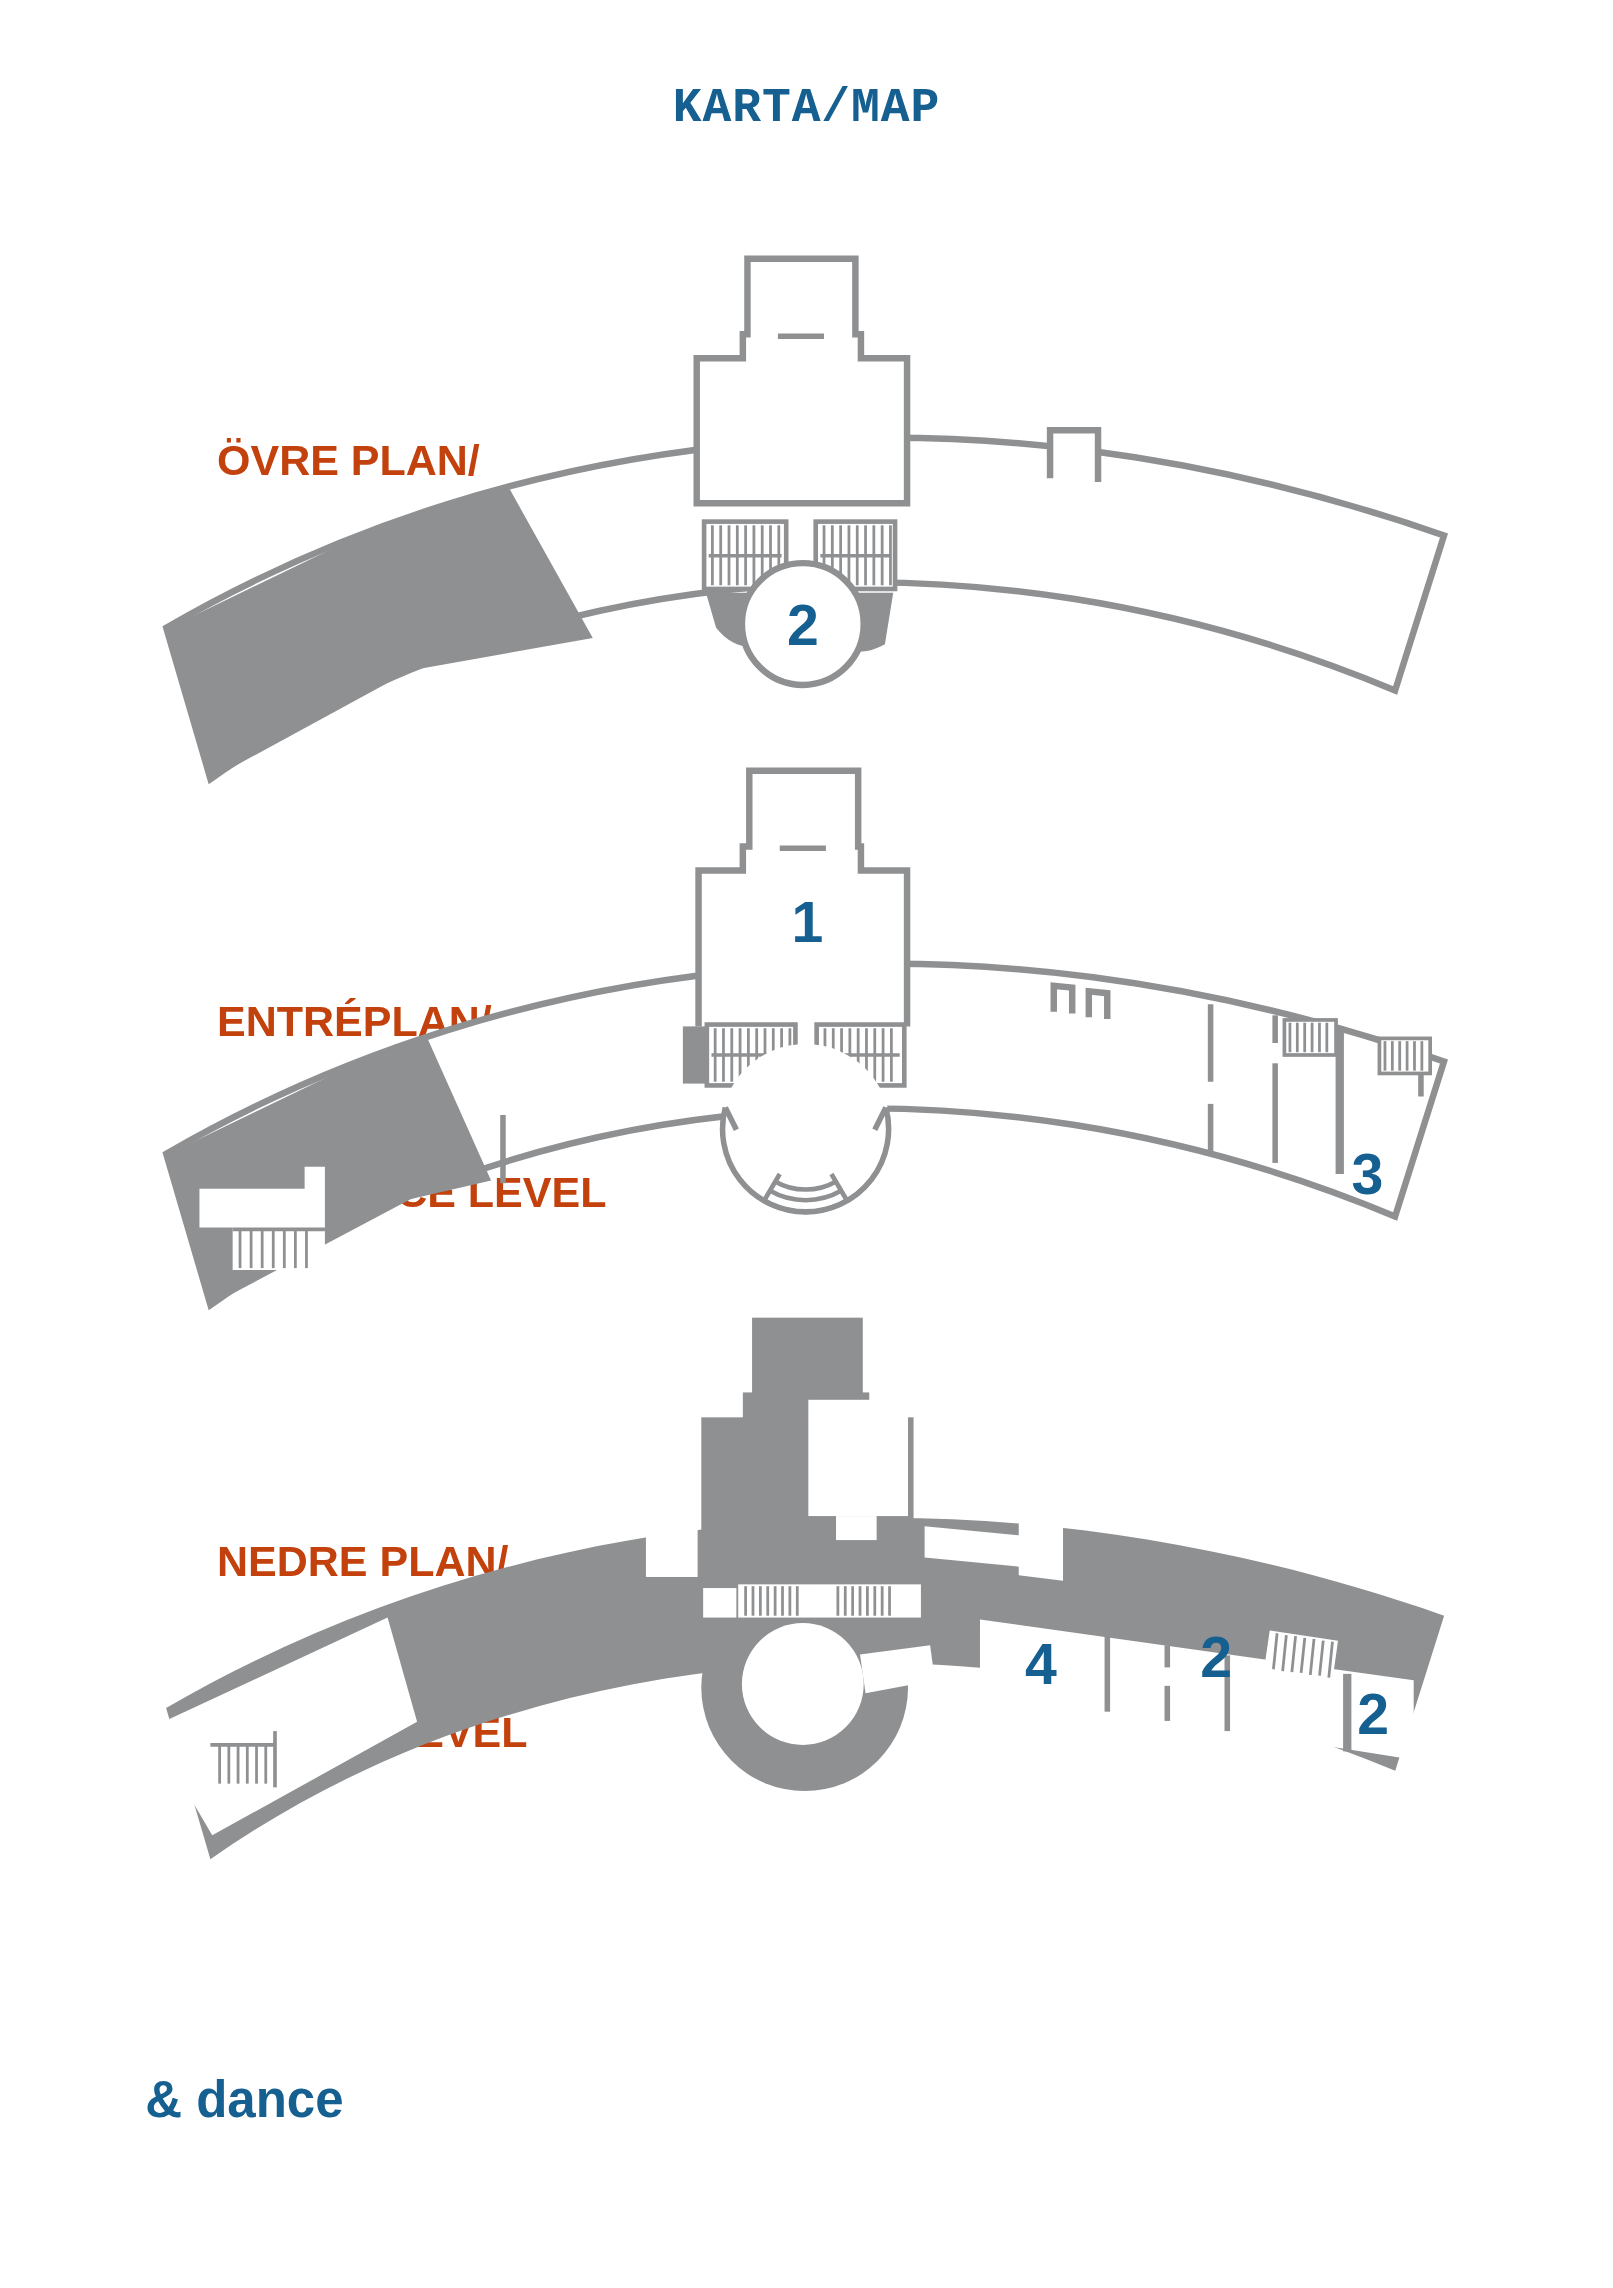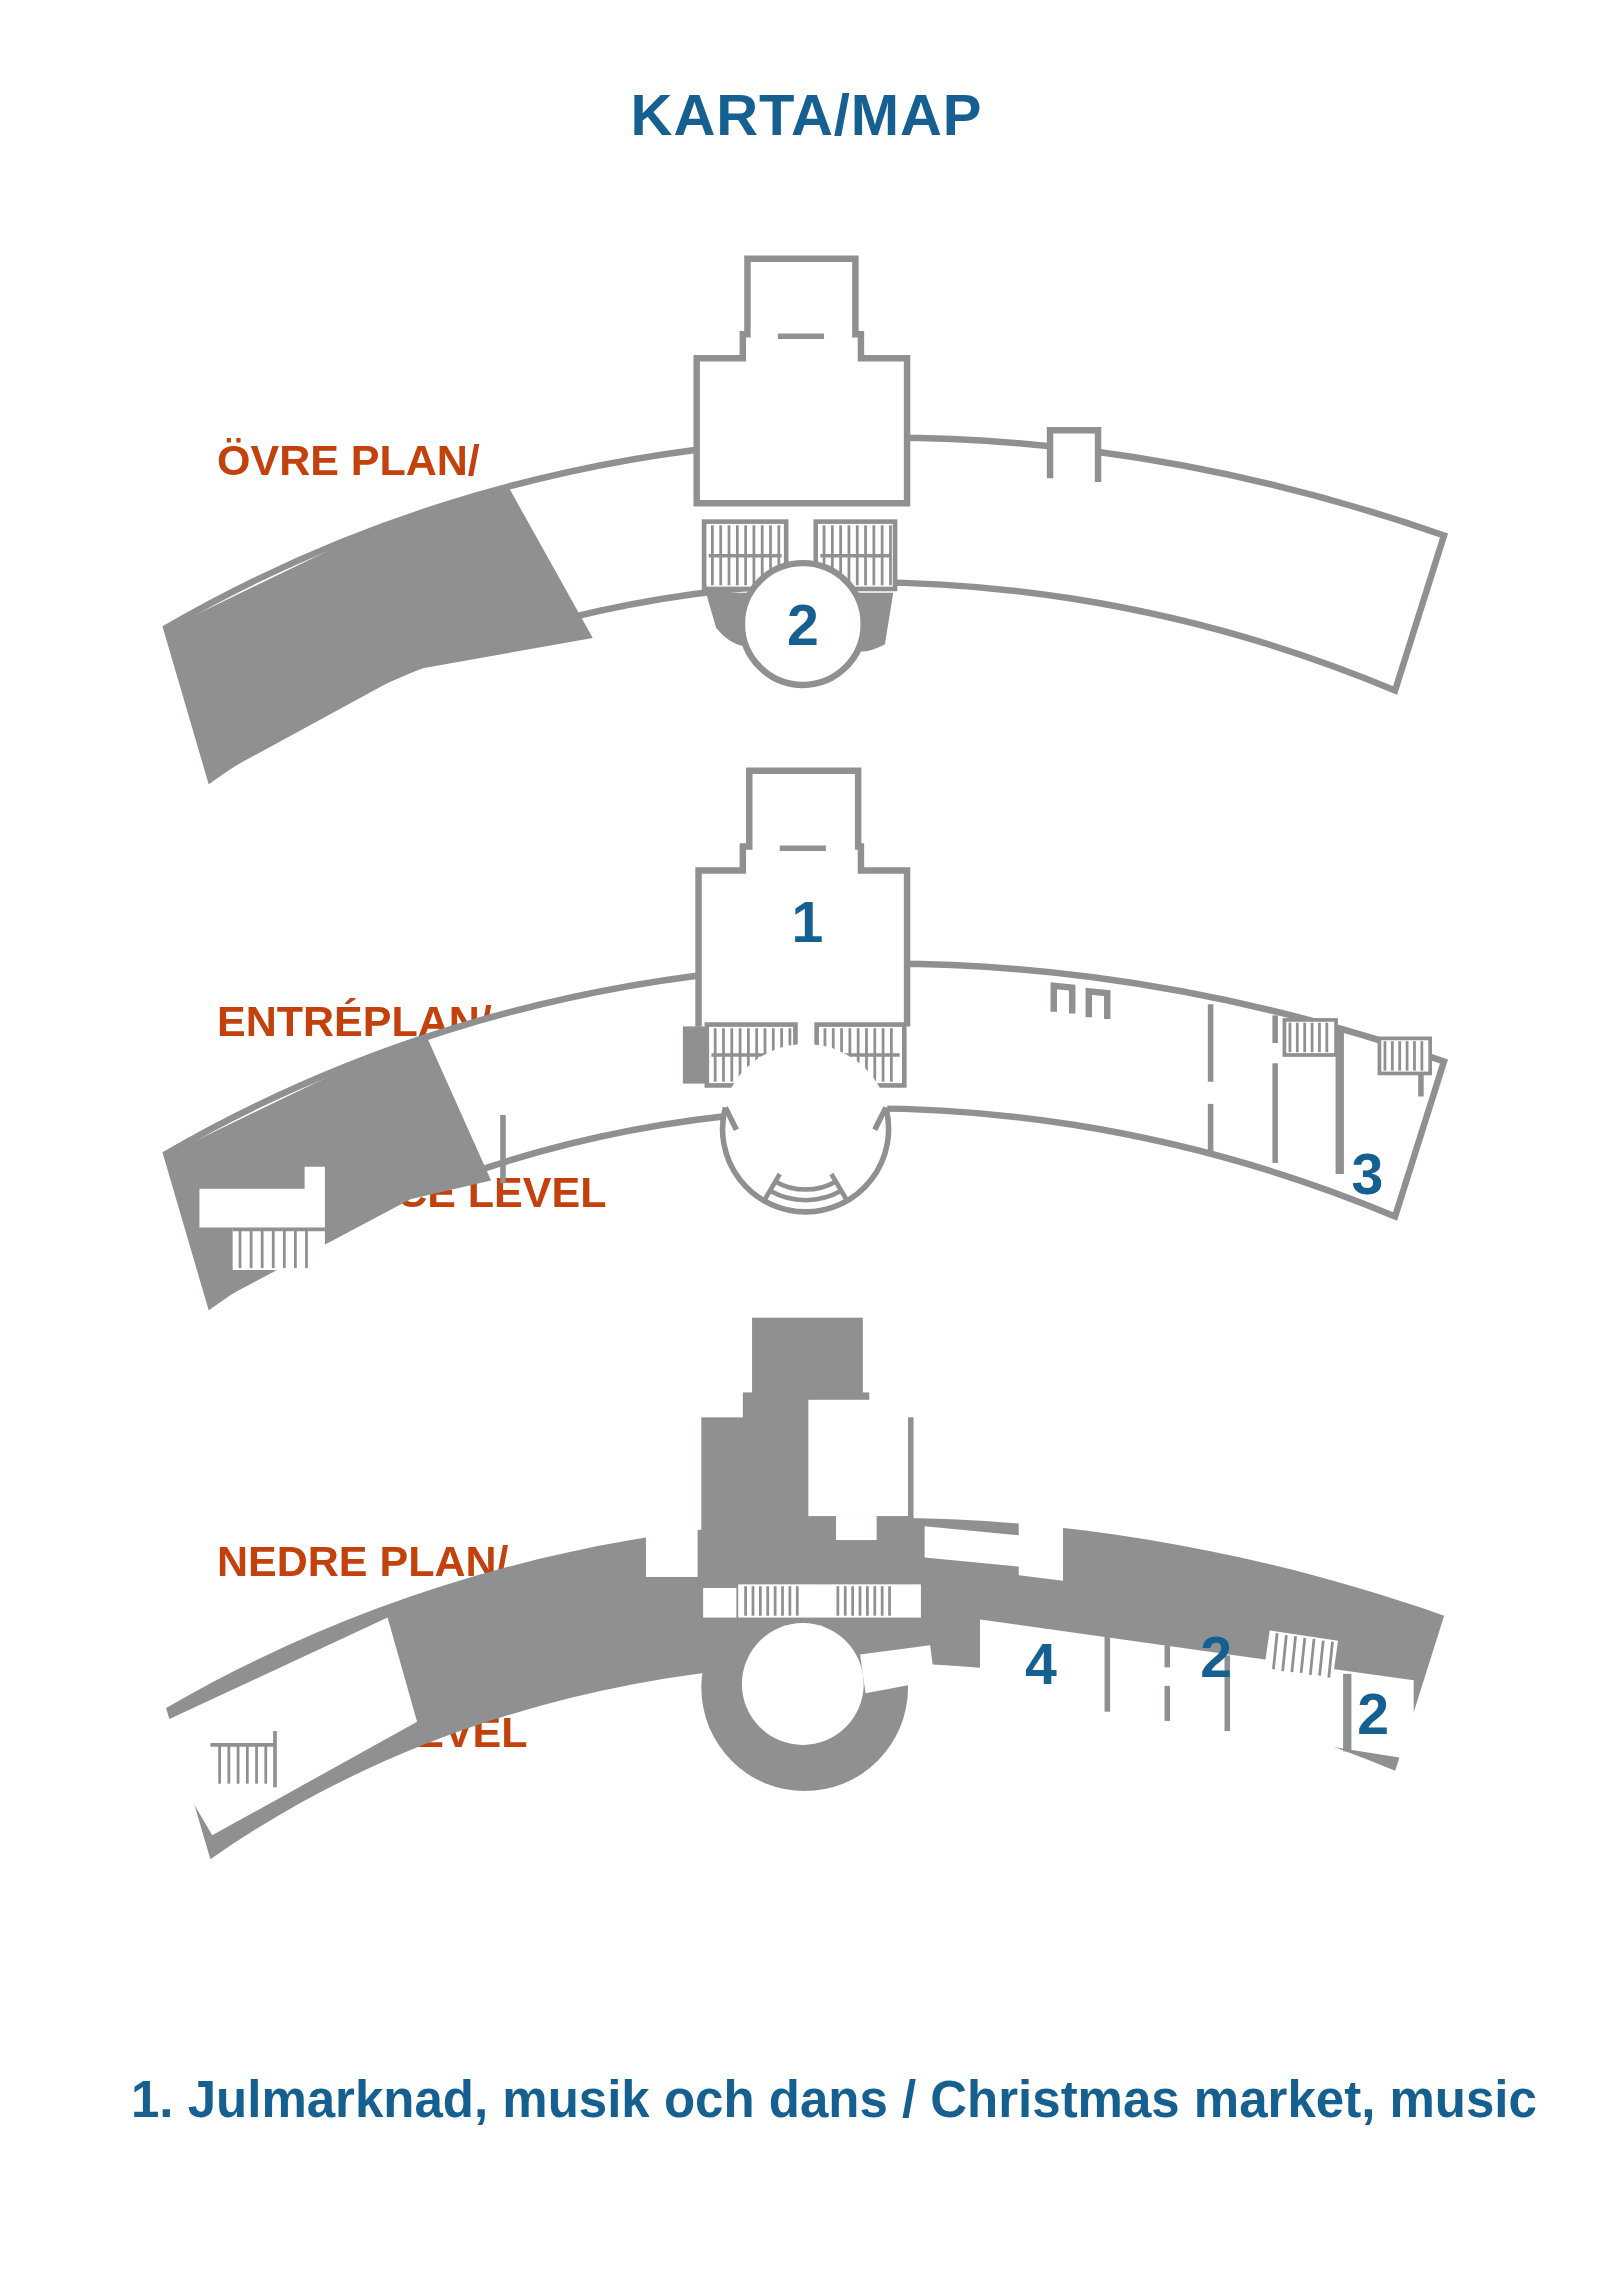--- a/index.html
+++ b/index.html
@@ -3,21 +3,21 @@
 <meta charset="utf-8">
 <style>
   html,body{margin:0;padding:0;background:#ffffff;}
   body{
     width:1613px;height:2289px;position:relative;
     font-family:"Liberation Sans", sans-serif;
     -webkit-font-smoothing:antialiased;
   }
   #title{
     position:absolute;left:0;top:81px;width:1613px;text-align:center;
-    font-size:58px;font-weight:700;letter-spacing:0.9px;color:#156090;
+    font-size:48px;font-weight:700;letter-spacing:0.9px;color:#156090;font-family:Liberation Mono, monospace;
   }
   .level-label{
     position:absolute;left:217px;color:#c2410c;font-weight:700;
     font-size:43px;line-height:57px;letter-spacing:0px;white-space:pre;
   }
   #label-upper{top:318px;}
   #label-entrance{top:879px;}
   #label-lower{top:1419px;}
   svg.plan{position:absolute;left:0;width:1613px;overflow:visible;}
   #plan-upper{top:231px;height:572px;}
@@ -291,19 +291,18 @@
     </g>
     <line class="rail" x1="228" y1="470" x2="298" y2="470"></line>
     <line class="rail" x1="298" y1="455" x2="298" y2="516"></line>
   </g>
   <text class="marker" x="1128" y="404">4</text>
   <text class="marker" x="1318" y="396">2</text>
   <text class="marker" x="1488" y="458">2</text>
 </svg>
 
 <div id="legend">
-  <div class="legend-line">1. Julmarknad, musik och dans / Christmas market, music</div>
   <div class="legend-line"> &amp; dance</div>
   
   
   
 </div>
 
 
 </body></html>

